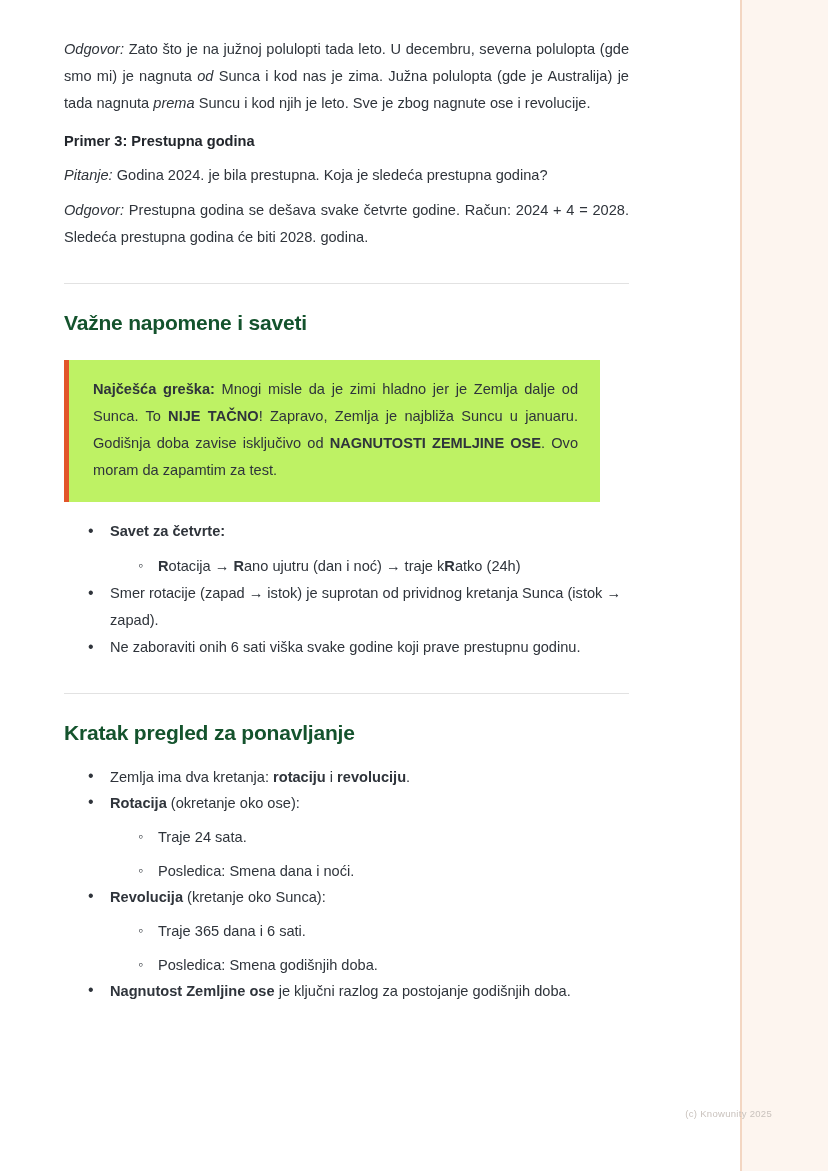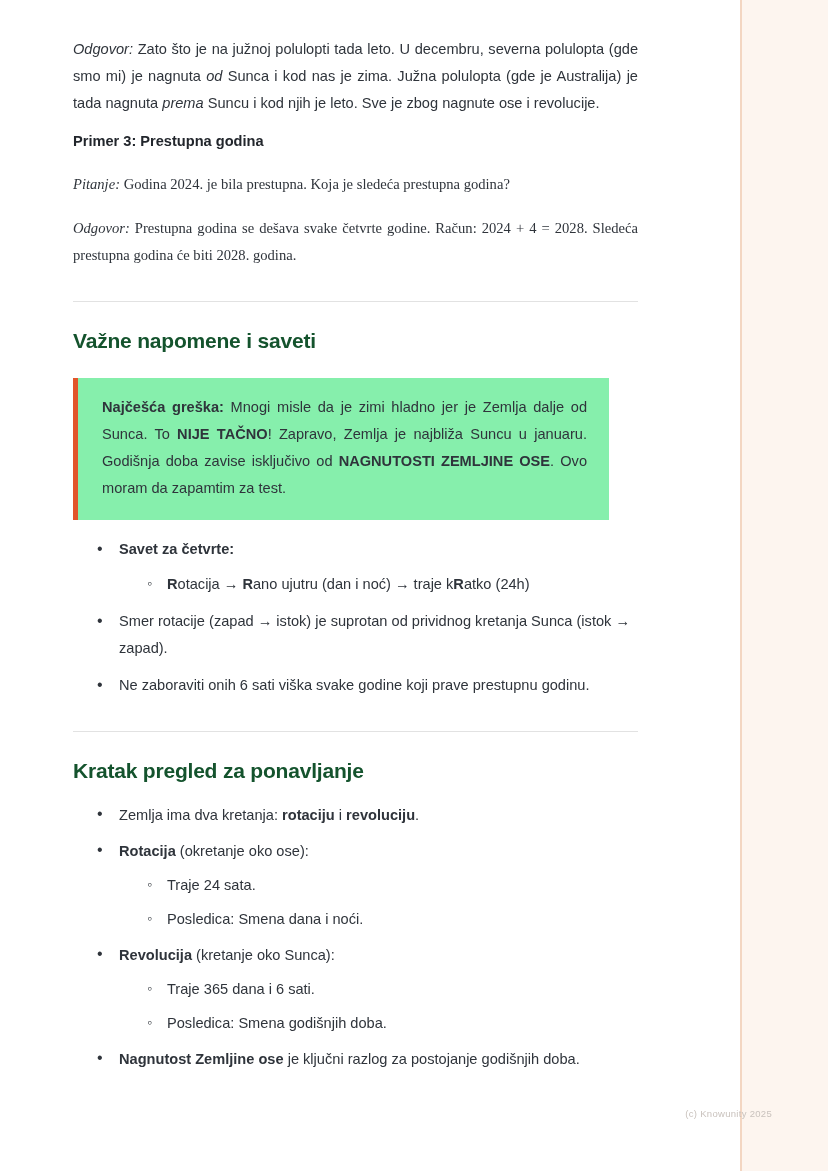--- a/index.html
+++ b/index.html
@@ -35,83 +35,82 @@
     position: absolute;
     top: 0;
     right: 86px;
     width: 2px;
     height: 1171px;
     background: #f3d6c2;
   }
   .content {
     position: absolute;
     top: 0;
-    left: 73px;
+    left: 64px;
     width: 565px;
   }
   p, li {
     font-size: 14.6px;
     line-height: 27px;
     color: #2f343b;
     margin: 0;
   }
   .qa-p { text-align: justify; }
   .qa-p.first { margin-top: 0; }
   em { font-style: italic; }
   b, strong { font-weight: bold; }
 
   .subhead {
     font-size: 14.6px;
     font-weight: bold;
     color: #22262c;
     margin-top: 11px;
     line-height: 26px;
   }
-  .spaced-p { margin-top: 17px; font-family: Liberation Serif, serif; }
+  .spaced-p { margin-top: 8px; }
 
   hr.rule {
     border: none;
     border-top: 1px solid #e2e2e2;
     margin: 32px 0 0 0;
     width: 565px;
   }
 
   h2.section-title {
     color: #14532d;
     font-size: 21px;
     font-weight: bold;
     margin: 24px 0 0 0;
     line-height: 30px;
     letter-spacing: -0.2px;
   }
 
   .callout {
     margin-top: 22px;
-    background: #86efac;
+    background: #bef264;
     border-left: 5px solid #e2552a;
     padding: 16px 22px 18px 24px;
     width: 536px;
     box-sizing: border-box;
   }
   .callout p {
     text-align: justify;
     line-height: 27px;
     font-size: 14.6px;
     color: #2f343b;
   }
 
   ul.bullets {
     margin: 16px 0 0 0;
     padding-left: 24px;
     list-style: none;
   }
   ul.bullets > li {
     position: relative;
     padding-left: 22px;
-    margin-top: 10px;
   }
   ul.bullets > li:first-child { margin-top: 0; }
   ul.bullets > li::before {
     content: "•";
     position: absolute;
     left: 0;
     top: -1px;
     font-size: 16px;
     color: #2f343b;
   }

